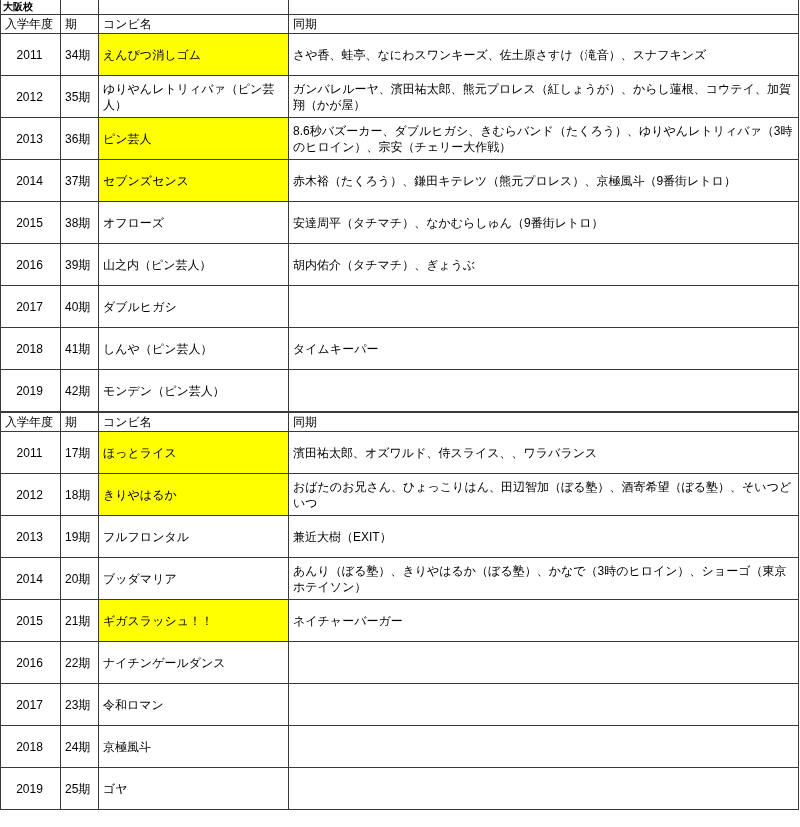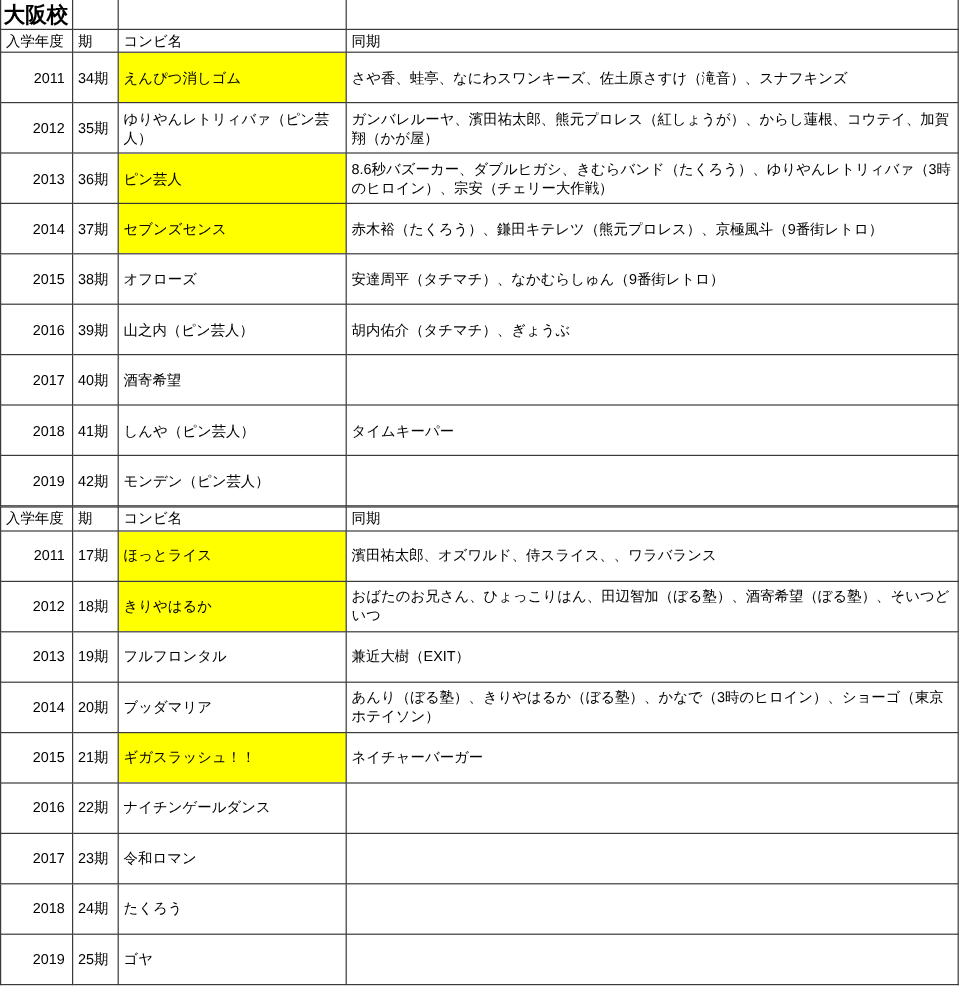--- a/index.html
+++ b/index.html
@@ -30,32 +30,32 @@
     overflow: hidden;
     line-height: 1.35;
   }
   tr.title-row td {
     border-top: none;
     height: 14px;
     padding: 0 2px;
   }
   tr.title-row td.title-cell {
     font-weight: bold;
-    font-size: 18px;
+    font-size: 10px;
     white-space: nowrap;
     overflow: visible;
   }
   tr.header-row td {
     height: 15px;
   }
   tr.data-row td {
     height: 39px;
   }
   td.year {
-    text-align: right;
+    text-align: center;
     padding-right: 6px;
   }
   td.hl {
     background: var(--hl, #ffff00);
   }
 </style>
 </head>
 <body>
 
 <div>
@@ -112,21 +112,21 @@
   </tr>
         <tr class="data-row">
     <td class="year">2016</td>
     <td class="term">39期</td>
     <td class="combi">山之内（ピン芸人）</td>
     <td class="peers">胡内佑介（タチマチ）、ぎょうぶ</td>
   </tr>
         <tr class="data-row">
     <td class="year">2017</td>
     <td class="term">40期</td>
-    <td class="combi">酒寄希望</td>
+    <td class="combi">ダブルヒガシ</td>
     <td class="peers"></td>
   </tr>
         <tr class="data-row">
     <td class="year">2018</td>
     <td class="term">41期</td>
     <td class="combi">しんや（ピン芸人）</td>
     <td class="peers">タイムキーパー</td>
   </tr>
         <tr class="data-row">
     <td class="year">2019</td>
@@ -189,21 +189,21 @@
   </tr>
         <tr class="data-row">
     <td class="year">2017</td>
     <td class="term">23期</td>
     <td class="combi">令和ロマン</td>
     <td class="peers"></td>
   </tr>
         <tr class="data-row">
     <td class="year">2018</td>
     <td class="term">24期</td>
-    <td class="combi">たくろう</td>
+    <td class="combi">京極風斗</td>
     <td class="peers"></td>
   </tr>
         <tr class="data-row">
     <td class="year">2019</td>
     <td class="term">25期</td>
     <td class="combi">ゴヤ</td>
     <td class="peers"></td>
   </tr>
       </tbody>
   </table>

